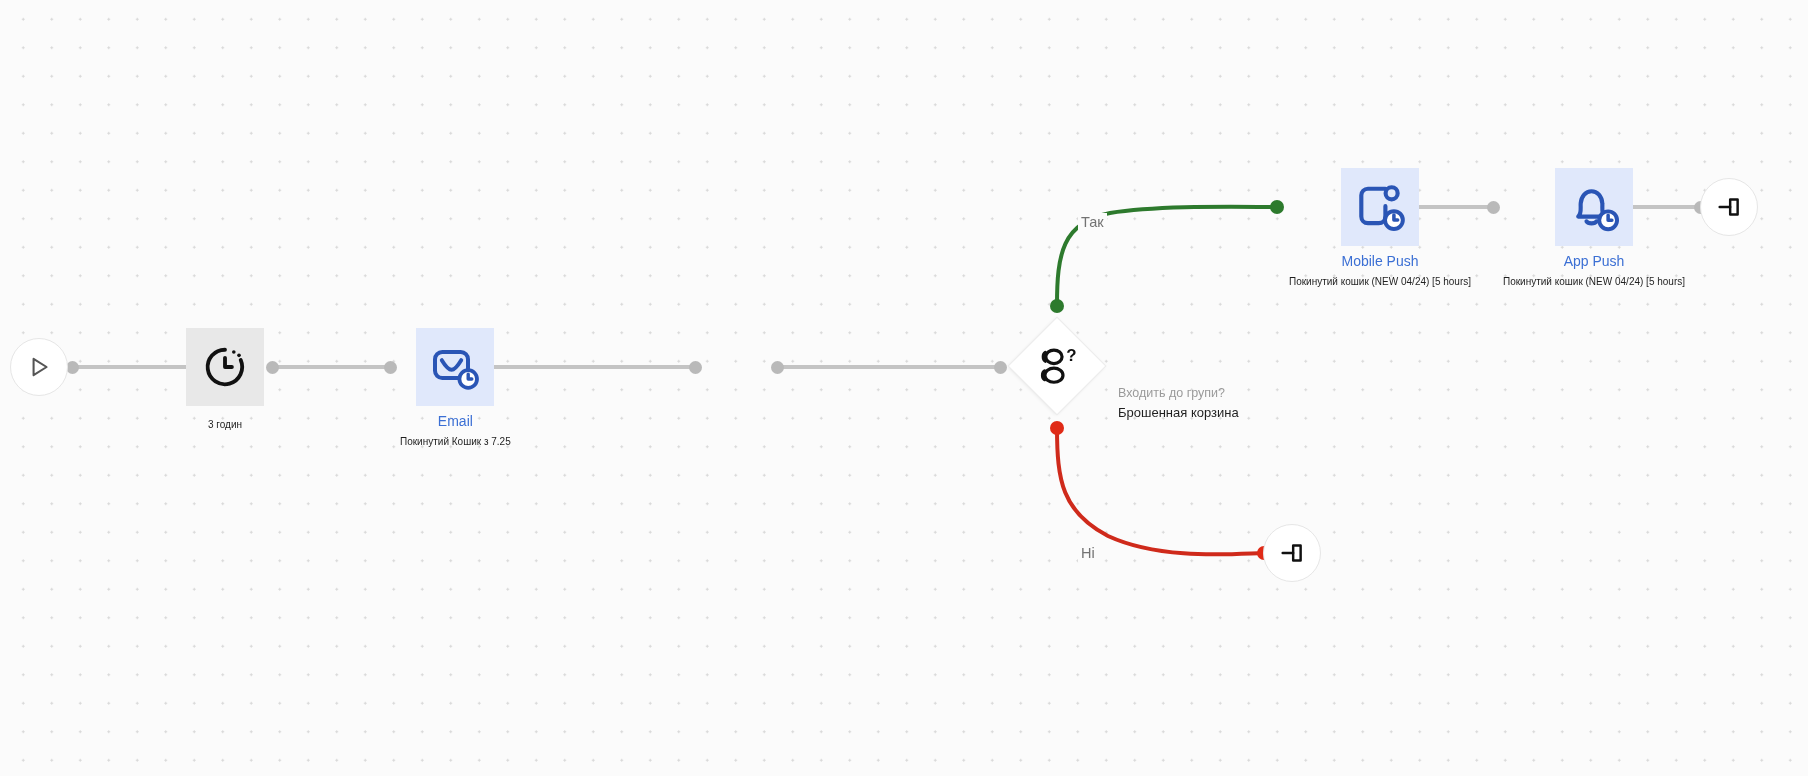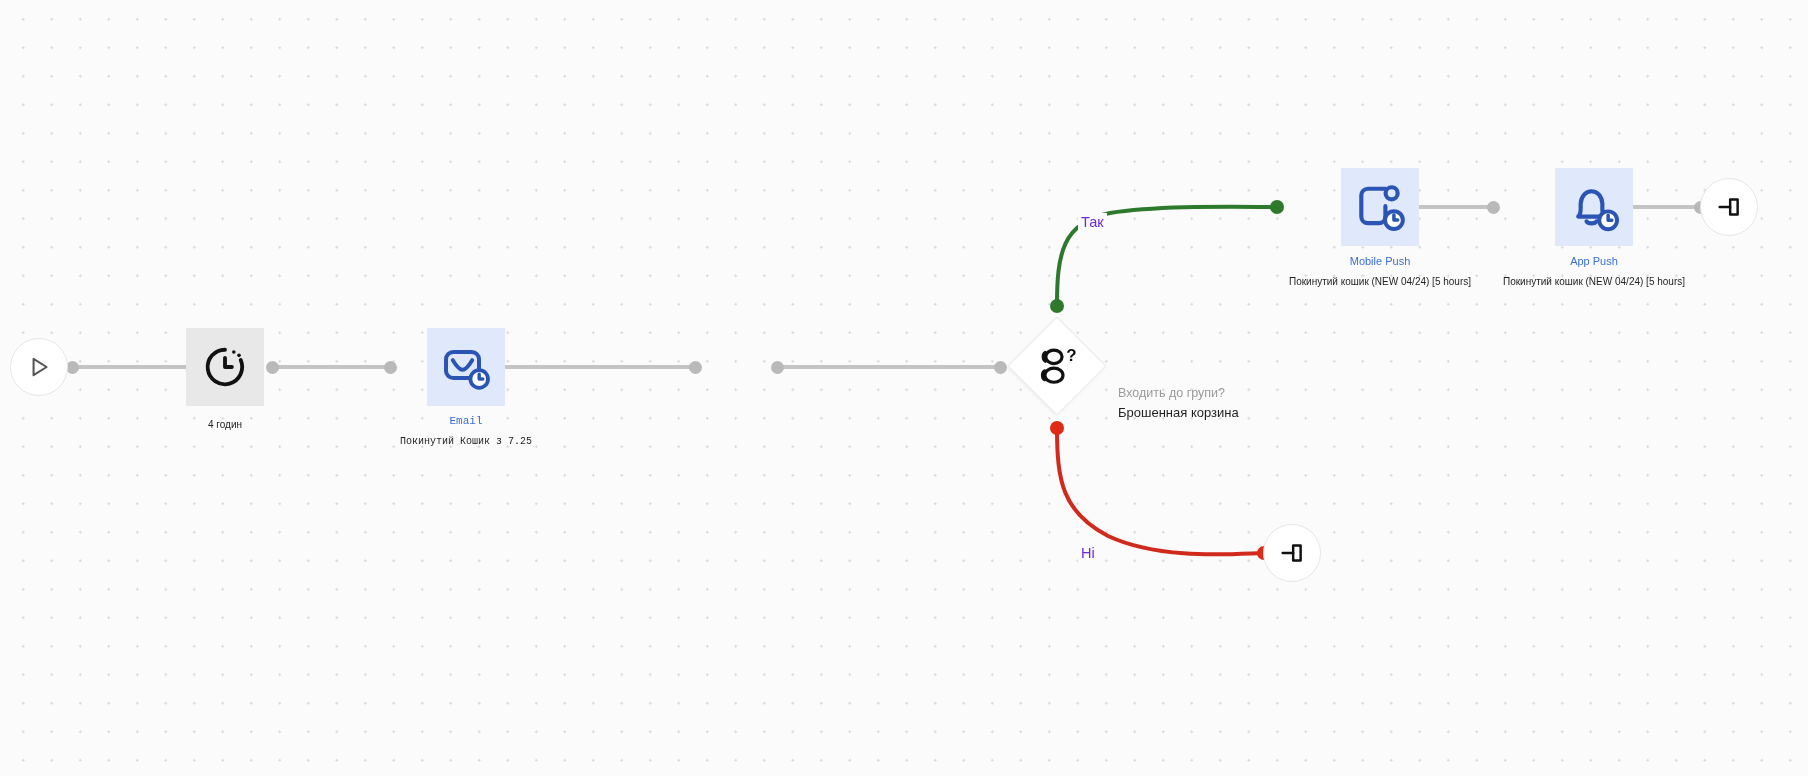--- a/index.html
+++ b/index.html
@@ -80,21 +80,21 @@
     margin-top: -34px;
     background: #ffffff;
     transform: rotate(45deg);
     box-shadow: 0 0 0 1px #ececec, 0 1px 4px rgba(0,0,0,0.10);
   }
   .diamond-ico { position: relative; z-index: 2; }
 
   
   .node-type {
     margin-top: 8px;
-    font-size: 11px;
+    font-size: 14px;
     color: #3b6fd4;
     line-height: 15px;
     text-align: center;
     white-space: nowrap;
   }
   .node-title {
     margin-top: 3px;
     font-size: 10px;
     color: #1f1f1f;
     line-height: 19px;
@@ -122,21 +122,21 @@
     font-size: 13px;
     color: #1f1f1f;
     line-height: 21px;
     margin-top: 1px;
   }
 
   
   .edge-label {
     position: absolute;
     font-size: 14.5px;
-    color: #6d28d9;
+    color: #737373;
     background: #fbfbfb;
     padding: 0 3px;
     line-height: 18px;
     white-space: nowrap;
   }
 
   
   .dot {
     position: absolute;
     width: 13px;
@@ -198,24 +198,24 @@
 
   <div class="node" style="left:186px; top:328px;">
     <div class="sq-node grey">
       <svg width="46" height="46" viewBox="0 0 24 24">
         <path d="M12 3 A9 9 0 1 0 20.2 8.4" fill="none" stroke="#111" stroke-width="2" stroke-linecap="round"></path>
         <circle cx="16.6" cy="4.2" r="0.95" fill="#111"></circle>
         <circle cx="19.3" cy="5.9" r="0.95" fill="#111"></circle>
         <path d="M12 7.2 L12 12 L15.6 12" fill="none" stroke="#111" stroke-width="2" stroke-linecap="round" stroke-linejoin="round"></path>
       </svg>
     </div>
-    <div class="node-title caption-only">4 годин</div>
-  </div>
-
-  <div class="node" style="left:400px; top:328px;font-family:Liberation Mono, monospace;">
+    <div class="node-title caption-only">3 годин</div>
+  </div>
+
+  <div class="node" style="left:400px; top:328px;">
     <div class="sq-node blue">
       <svg width="52" height="52" viewBox="0 0 26 26">
         <rect x="3" y="5.5" width="16.5" height="13" rx="3.6" ry="3.6" fill="none" stroke="#2a55b5" stroke-width="2"></rect>
         <path d="M6.4 9.6 C8.6 13.2 10.4 14.4 11.3 14.4 C12.2 14.4 13.9 13.2 16.1 9.6" fill="none" stroke="#2a55b5" stroke-width="2" stroke-linecap="round"></path>
         <circle cx="19.6" cy="19" r="4.4" fill="#fff" stroke="#2a55b5" stroke-width="1.9"></circle>
         <path d="M19.6 16.6 L19.6 19 L21.4 19" fill="none" stroke="#2a55b5" stroke-width="1.7" stroke-linecap="round" stroke-linejoin="round"></path>
       </svg>
     </div>
     <div class="node-type">Email</div>
     <div class="node-title">Покинутий Кошик з 7.25</div>

